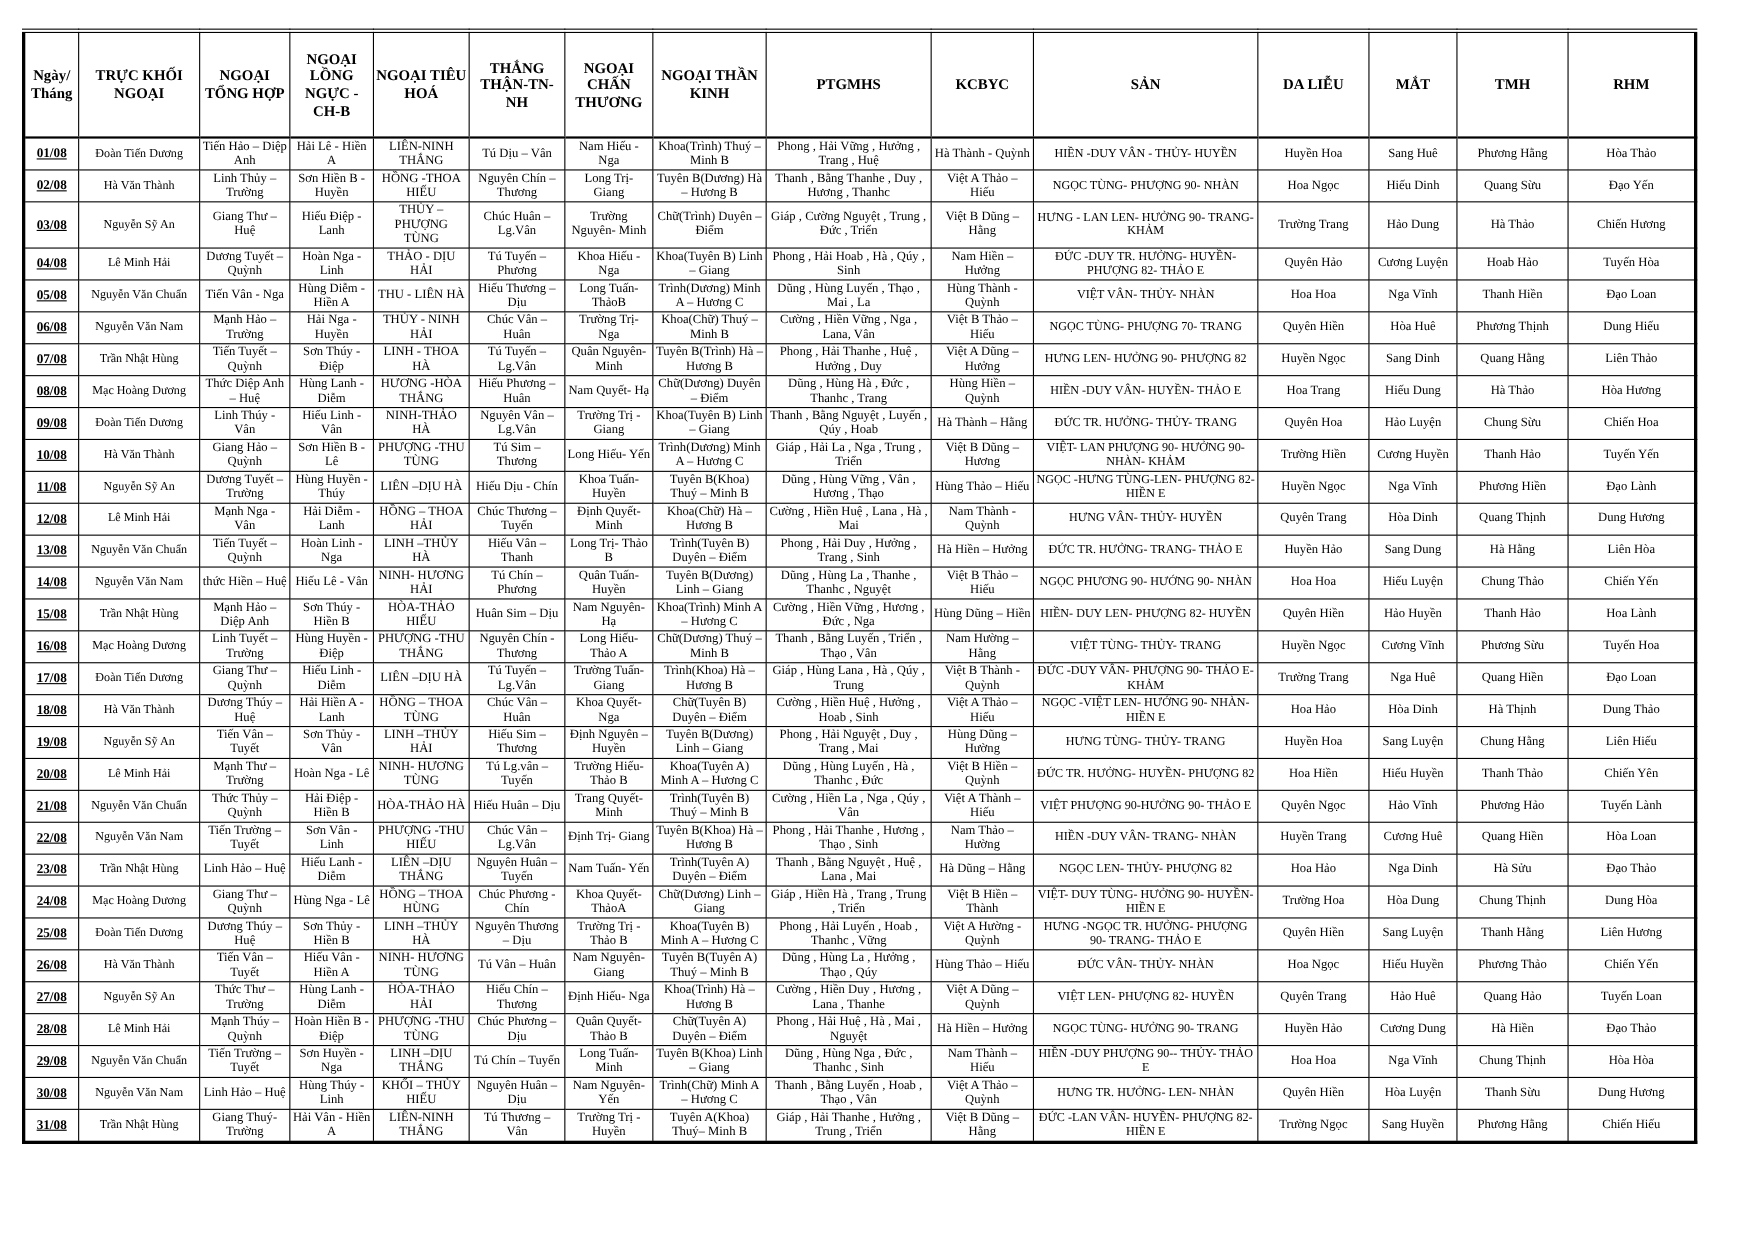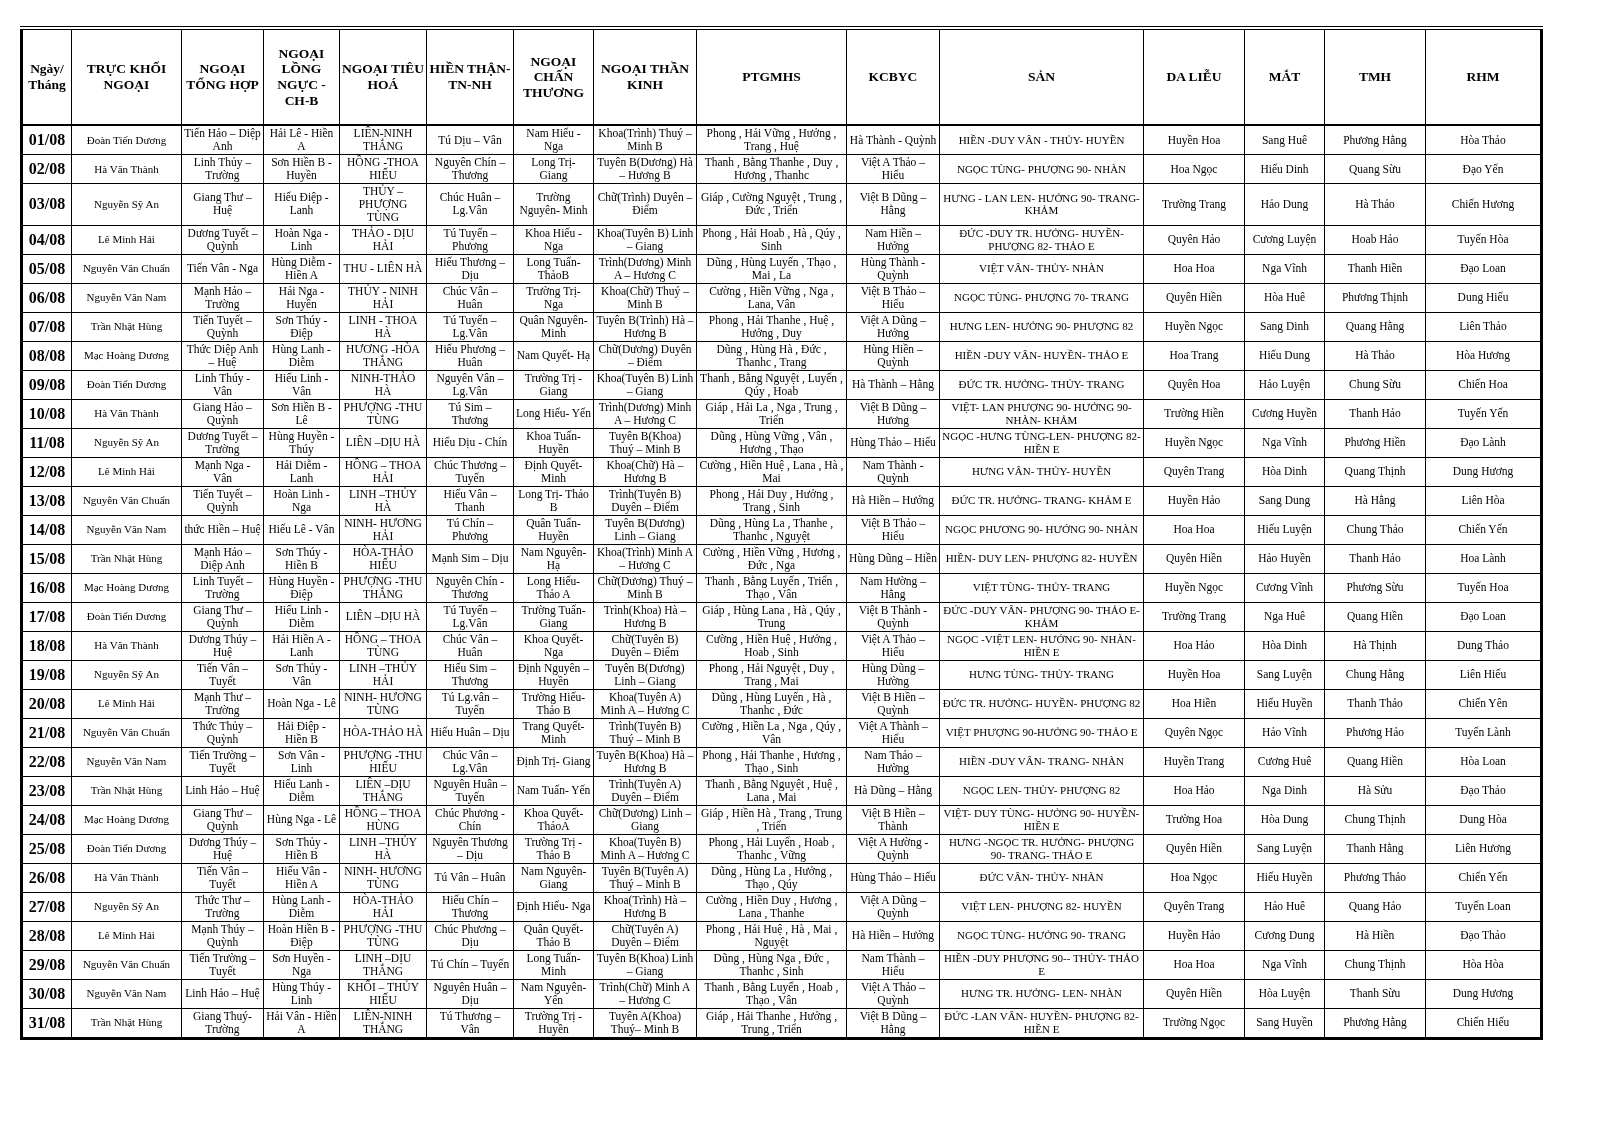--- a/index.html
+++ b/index.html
@@ -30,21 +30,21 @@
     font-size:13.5px;
     line-height:1.15;
     height:92px;
     border-bottom:2px solid #000;
   }
   tbody td{
     font-size:11.5px;
     line-height:1.12;
     height:26px;
   }
-  tbody td.c0{ font-weight:bold; font-size:16px; }
+  tbody td.c0{ font-weight:bold; font-size:12px;text-decoration:underline; }
   tbody td.c1{ font-size:11px; }
   tbody td.c10{ font-size:11px; }
   tbody tr:nth-child(odd) td{ background:#ffffff; }
 </style>
 </head>
 <body>
 
 <div class="sheet">
   <table>
     <colgroup>
@@ -64,21 +64,21 @@
         <col style="width:101px">
         <col style="width:116px">
     </colgroup>
     <thead>
       <tr>
           <th>Ngày/ Tháng</th>
           <th>TRỰC KHỐI NGOẠI</th>
           <th>NGOẠI TỔNG HỢP</th>
           <th>NGOẠI LỒNG NGỰC -CH-B</th>
           <th>NGOẠI TIÊU HOÁ</th>
-          <th>HIỀN THẬN-TN-NH</th>
+          <th>THẮNG THẬN-TN-NH</th>
           <th>NGOẠI CHẤN THƯƠNG</th>
           <th>NGOẠI THẦN KINH</th>
           <th>PTGMHS</th>
           <th>KCBYC</th>
           <th>SẢN</th>
           <th>DA LIỄU</th>
           <th>MẮT</th>
           <th>TMH</th>
           <th>RHM</th>
         </tr>
@@ -292,21 +292,21 @@
           <td class="c0">13/08</td>
           <td class="c1">Nguyễn Văn Chuẩn</td>
           <td class="c2">Tiến Tuyết – Quỳnh</td>
           <td class="c3">Hoàn Linh - Nga</td>
           <td class="c4">LINH –THỦY HÀ</td>
           <td class="c5">Hiếu Vân – Thanh</td>
           <td class="c6">Long Trị- Thảo B</td>
           <td class="c7">Trình(Tuyên B) Duyên – Điểm</td>
           <td class="c8">Phong , Hải Duy , Hưởng , Trang , Sinh</td>
           <td class="c9">Hà Hiền – Hưởng</td>
-          <td class="c10">ĐỨC TR. HƯỞNG- TRANG- KHẢM E</td>
+          <td class="c10">ĐỨC TR. HƯỞNG- TRANG- THẢO E</td>
           <td class="c11">Huyền Hảo</td>
           <td class="c12">Sang Dung</td>
           <td class="c13">Hà  Hằng</td>
           <td class="c14">Liên Hòa</td>
         </tr>
         <tr>
           <td class="c0">14/08</td>
           <td class="c1">Nguyễn Văn Nam</td>
           <td class="c2">thức  Hiền – Huệ</td>
           <td class="c3">Hiếu Lê - Vân</td>
@@ -321,21 +321,21 @@
           <td class="c12">Hiếu Luyện</td>
           <td class="c13">Chung Thảo</td>
           <td class="c14">Chiến Yến</td>
         </tr>
         <tr>
           <td class="c0">15/08</td>
           <td class="c1">Trần Nhật Hùng</td>
           <td class="c2">Mạnh Hảo – Diệp Anh</td>
           <td class="c3">Sơn Thúy - Hiền B</td>
           <td class="c4">HÒA-THẢO HIẾU</td>
-          <td class="c5">Mạnh    Sim – Dịu</td>
+          <td class="c5">Huân    Sim – Dịu</td>
           <td class="c6">Nam Nguyên- Hạ</td>
           <td class="c7">Khoa(Trình) Minh A – Hương C</td>
           <td class="c8">Cường , Hiền Vững , Hương , Đức , Nga</td>
           <td class="c9">Hùng Dũng – Hiền</td>
           <td class="c10">HIỀN- DUY LEN- PHƯỢNG 82- HUYỀN</td>
           <td class="c11">Quyên Hiền</td>
           <td class="c12">Hảo Huyền</td>
           <td class="c13">Thanh Hảo</td>
           <td class="c14">Hoa Lành</td>
         </tr>

